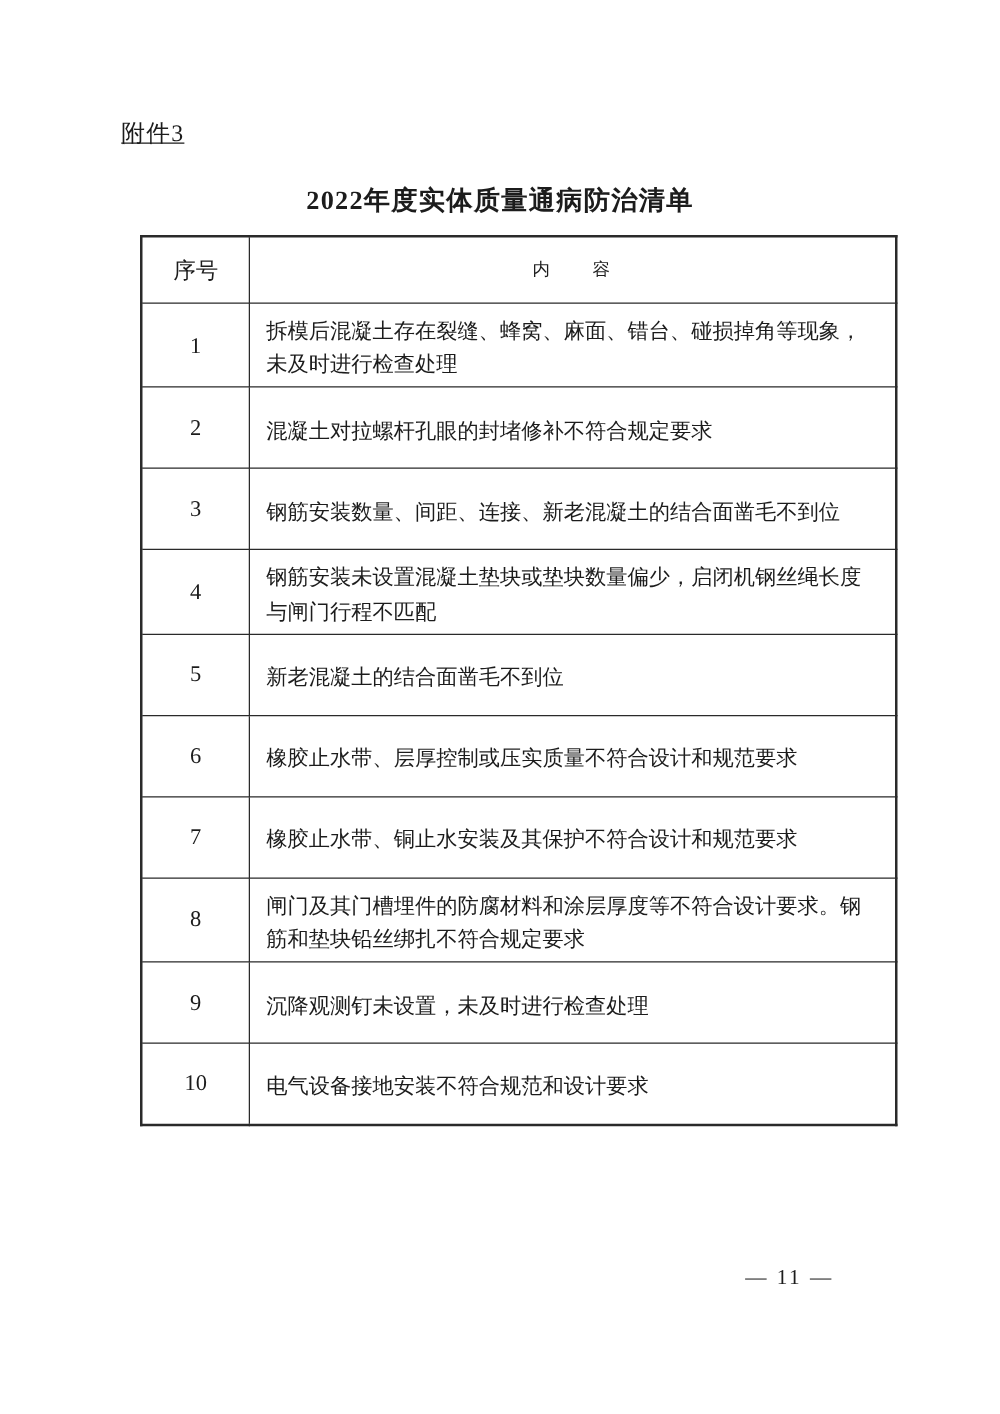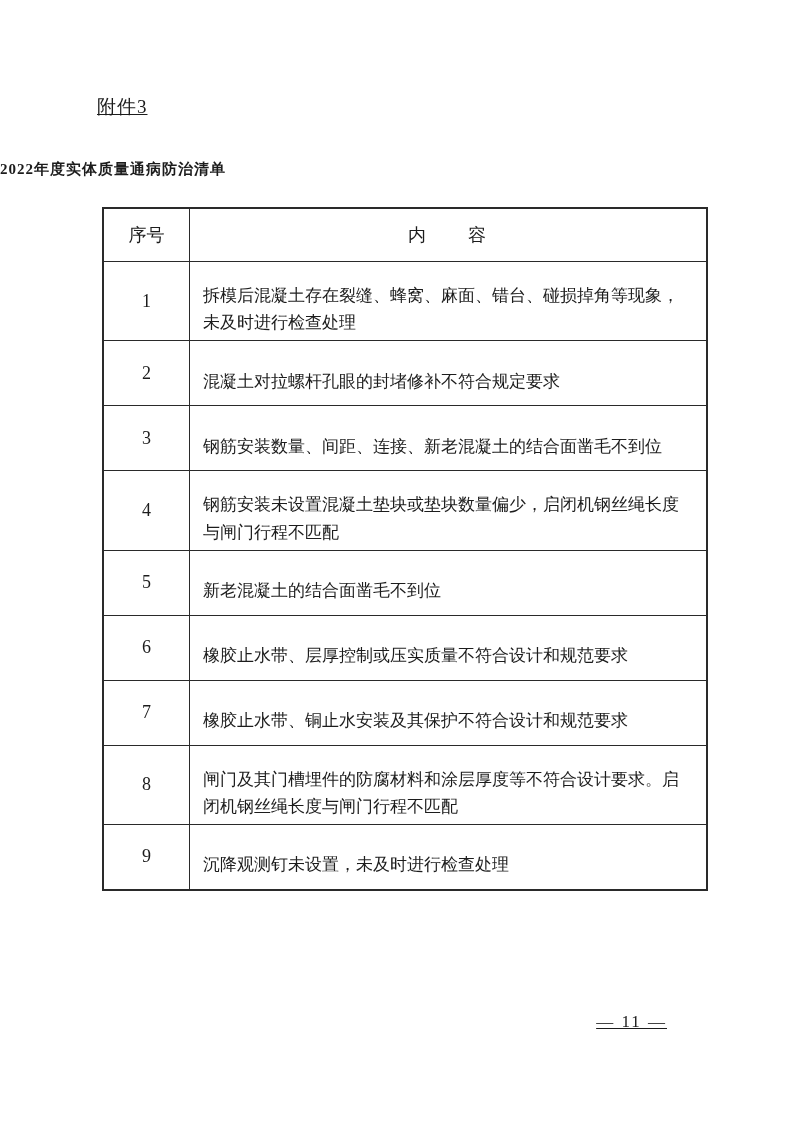--- a/index.html
+++ b/index.html
@@ -18,75 +18,73 @@
     position: absolute;
     left: 97px;
     top: 94px;
     font-size: 19px;
     letter-spacing: 1px;
     text-decoration: underline;
   }
   .doc-title {
     position: absolute;
     left: 0;
-    top: 160px;
+    top: 146px;
     width: 100%;
-    text-align: left;
-    font-size: 15px;
+    text-align: center;
+    font-size: 21px;
     font-weight: bold;
     letter-spacing: 1px;
   }
   table.defect-table {
     position: absolute;
-    left: 102px;
+    left: 112px;
     top: 188px;
     width: 606px;
     border-collapse: collapse;
     table-layout: fixed;
-    margin-top: 19px;
   }
   table.defect-table, table.defect-table th, table.defect-table td {
     border: 1px solid #2a2a2a;
   }
   table.defect-table {
     border: 2px solid #2a2a2a;
   }
   th.col-no, td.cell-no {
     width: 85px;
     text-align: center;
     font-size: 18px;
     font-weight: normal;
     padding: 0;
   }
   th {
     height: 50px;
-    font-size: 18px;
+    font-size: 14px;
     font-weight: normal;
   }
   th.col-content {
     text-align: center;
     letter-spacing: 2px;
   }
   tr.data-row {
     height: 65px;
   }
   td.cell-content {
     font-size: 17px;
     line-height: 1.6;
     text-align: left;
     vertical-align: middle;
-    padding: 20px 12px 4px 13px;
+    padding: 8px 12px 4px 13px;
   }
   .page-number {
     position: absolute;
     top: 1012px;
     right: 133px;
     font-size: 17px;
     letter-spacing: 2px;
-    text-decoration: underline;
   }
 </style>
 </head>
 <body>
 
 <div class="attachment-label">附件3</div>
 
 <div class="doc-title">2022年度实体质量通病防治清单</div>
 
 <table class="defect-table">
@@ -120,22 +118,26 @@
     <tr class="data-row">
       <td class="cell-no">6</td>
       <td class="cell-content">橡胶止水带、层厚控制或压实质量不符合设计和规范要求</td>
     </tr>
     <tr class="data-row">
       <td class="cell-no">7</td>
       <td class="cell-content">橡胶止水带、铜止水安装及其保护不符合设计和规范要求</td>
     </tr>
     <tr class="data-row">
       <td class="cell-no">8</td>
-      <td class="cell-content">闸门及其门槽埋件的防腐材料和涂层厚度等不符合设计要求。启闭机钢丝绳长度与闸门行程不匹配</td>
+      <td class="cell-content">闸门及其门槽埋件的防腐材料和涂层厚度等不符合设计要求。钢筋和垫块铅丝绑扎不符合规定要求</td>
     </tr>
     <tr class="data-row">
       <td class="cell-no">9</td>
       <td class="cell-content">沉降观测钉未设置，未及时进行检查处理</td>
+    </tr>
+    <tr class="data-row">
+      <td class="cell-no">10</td>
+      <td class="cell-content">电气设备接地安装不符合规范和设计要求</td>
     </tr>
   </tbody>
 </table>
 
 <div class="page-number">— 11 —</div>
 
 </body></html>

